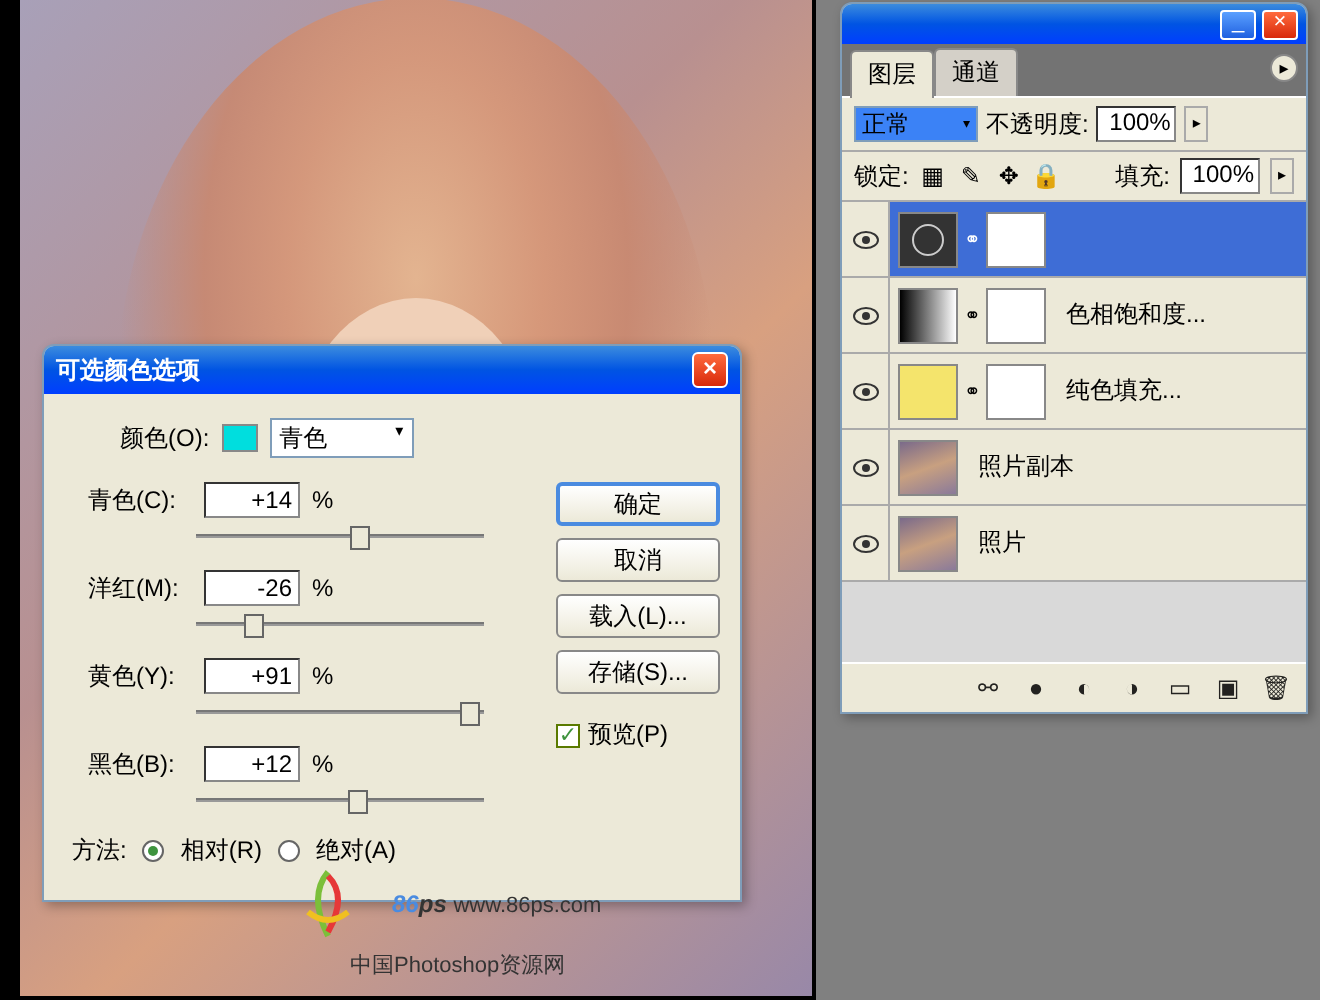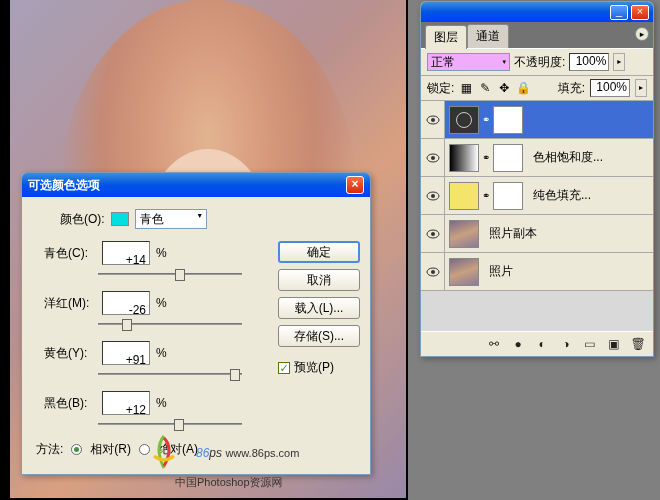--- a/index.html
+++ b/index.html
@@ -18,53 +18,53 @@
 .dlg-right { width: 82px; display: flex; flex-direction: column; gap: 6px; }
 
 .color-row { display: flex; align-items: center; gap: 6px; margin-bottom: 12px; padding-left: 28px; }
 .color-lbl { }
 .swatch { width: 18px; height: 14px; background: #00dede; border: 1px solid #888; }
 .color-sel { width: 72px; height: 20px; border: 1px solid #7f9db9; background: #fff; padding: 1px 4px; display: flex; align-items: flex-start; justify-content: space-between; }
 .color-sel .arrow { font-size: 8px; color: #000; }
 
 .slider-row { display: flex; align-items: center; gap: 6px; margin-bottom: 2px; padding-left: 12px; }
 .slider-lbl { width: 52px; }
-.slider-val { width: 48px; height: 18px; border: 1px inset #888; background: #fff; text-align: right; padding: 11px 3px; }
+.slider-val { width: 48px; height: 18px; border: 1px inset #888; background: #fff; text-align: right; padding: 1px 3px; }
 .pct { width: 14px; }
 .slider-bar { height: 16px; margin: 0 0 8px 66px; width: 144px; position: relative; }
 .slider-track { position: absolute; left: 0; right: 0; top: 6px; height: 2px; background: #999; border-top: 1px solid #777; }
 .slider-thumb { position: absolute; top: 2px; width: 10px; height: 12px; background: #ece9d8; border: 1px solid #666; transform: translateX(-50%); }
 
 .method-row { display: flex; align-items: center; gap: 8px; margin-top: 8px; padding-left: 4px; }
 .radio { width: 11px; height: 11px; border: 1px solid #666; border-radius: 50%; background: #fff; display: inline-flex; align-items: center; justify-content: center; }
 .radio.checked::after { content: ""; width: 5px; height: 5px; background: #3e933e; border-radius: 50%; }
 
 .btn { height: 22px; border: 1px solid #888; background: linear-gradient(to bottom, #fff, #ece9d8); border-radius: 3px; text-align: center; line-height: 20px; cursor: pointer; }
 .btn.default { border: 2px solid #4a8be0; line-height: 18px; margin-top: 32px; }
 .chk-row { display: flex; align-items: center; gap: 4px; margin-top: 6px; }
 .chk { width: 12px; height: 12px; border: 1px solid #5a7a00; background: #fff; display: inline-flex; align-items: center; justify-content: center; color: #3e933e; font-size: 11px; line-height: 10px; }
 
 .watermark { position: absolute; left: 140px; bottom: 28px; display: flex; align-items: center; gap: 8px; }
 .wm-swirl { width: 48px; height: 40px; position: relative; }
 .wm-swirl svg { width: 48px; height: 40px; }
-.wm-text { color: #4a8be0; font-size: 16px; font-family: Georgia, serif; font-style: italic; font-weight: normal; }
+.wm-text { color: #4a8be0; font-size: 16px; font-family: Georgia, serif; font-style: italic; font-weight: bold; }
 .wm-url { color: #333; font-size: 11px; }
 .wm-sub { position: absolute; left: 175px; bottom: 10px; color: #333; font-size: 11px; }
 
 .layers-win { position: absolute; right: 6px; top: 1px; width: 234px; background: #ece9d8; border: 1px solid #7f9db9; border-radius: 6px 6px 0 0; box-shadow: 2px 2px 6px rgba(0,0,0,0.3); }
 .lw-title { background: linear-gradient(to bottom, #3c8cde 0%, #0054e3 50%, #003eff 100%); height: 20px; border-radius: 5px 5px 0 0; display: flex; justify-content: flex-end; align-items: center; gap: 3px; padding: 0 4px; }
 .lw-titlebtn { width: 18px; height: 15px; background: linear-gradient(to bottom, #5aa0ff, #2060e0); border: 1px solid #fff; border-radius: 2px; color: #fff; text-align: center; line-height: 11px; cursor: pointer; font-size: 11px; }
 .lw-titlebtn.close { background: linear-gradient(to bottom, #ff6b3d, #d8290b); }
 .lw-tabs { display: flex; gap: 0; background: #737373; padding: 2px 4px 0 4px; }
 .lw-tab { padding: 3px 8px; border: 1px solid #888; border-bottom: none; background: #d4d0c8; cursor: pointer; border-radius: 3px 3px 0 0; }
 .lw-tab.active { background: #ece9d8; position: relative; top: 1px; }
 .lw-tab-menu { margin-left: auto; width: 14px; height: 14px; border: 1px solid #888; border-radius: 50%; text-align: center; line-height: 12px; font-size: 9px; background: #ece9d8; margin-top: 3px; cursor: pointer; }
 
 .lw-opts { display: flex; align-items: center; gap: 4px; padding: 4px 6px; border-top: 1px solid #fff; border-bottom: 1px solid #aaa; }
-.lw-sel { width: 83px; height: 18px; border: 1px solid #7f9db9; background: #f0abfc; padding: 0 3px; display: flex; align-items: center; justify-content: space-between; }
+.lw-sel { width: 62px; height: 18px; border: 1px solid #7f9db9; background: #3b82f6; padding: 0 3px; display: flex; align-items: center; justify-content: space-between; }
 .lw-sel .arrow { font-size: 7px; }
 .lw-num { width: 40px; height: 18px; border: 1px inset #888; background: #fff; text-align: right; padding: 0 2px; }
 .lw-arrow { width: 12px; height: 18px; border: 1px solid #aaa; background: #ece9d8; text-align: center; line-height: 16px; font-size: 8px; cursor: pointer; }
 
 .lw-lock { display: flex; align-items: center; gap: 5px; padding: 3px 6px; border-bottom: 1px solid #aaa; }
 .lw-lock .icon { width: 14px; height: 14px; display: inline-flex; align-items: center; justify-content: center; border: 1px solid transparent; }
 
 .lw-list { background: #d9d9d9; height: 230px; overflow: auto; }
 .lw-row { display: flex; align-items: center; height: 38px; border-bottom: 1px solid #aaa; background: #ece9d8; }
 .lw-row.sel { background: #3e6dd6; color: #fff; }

